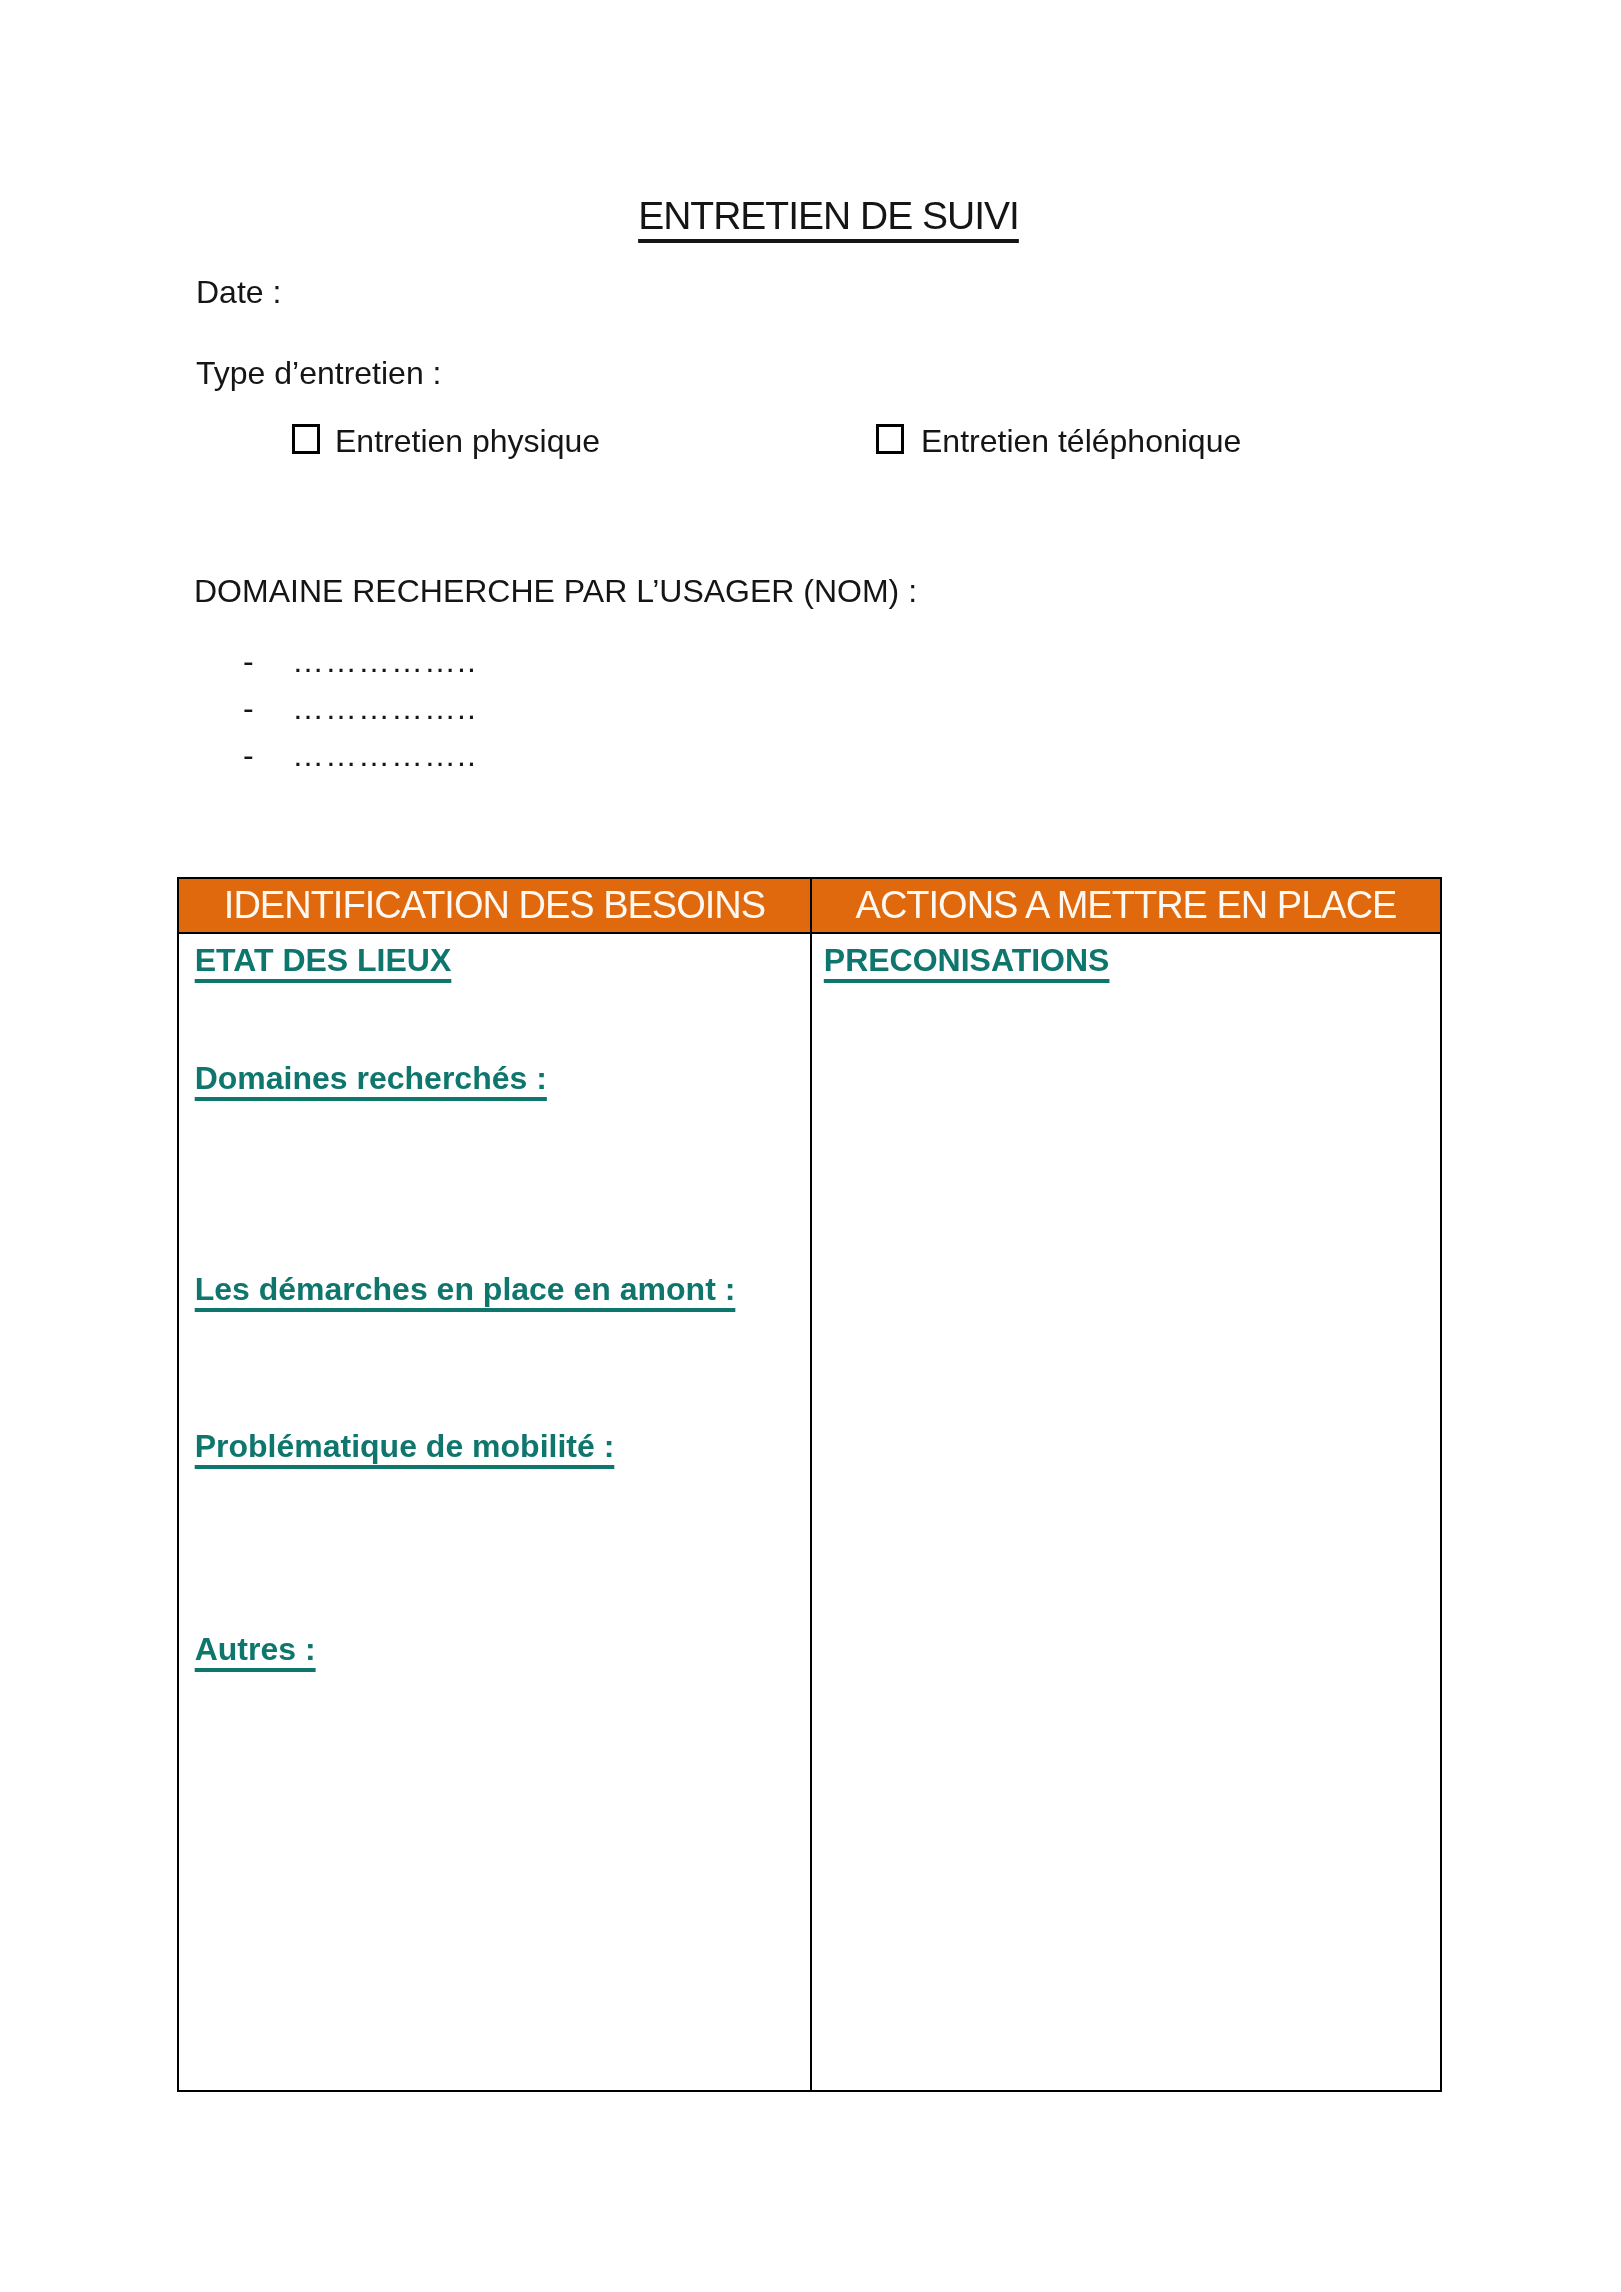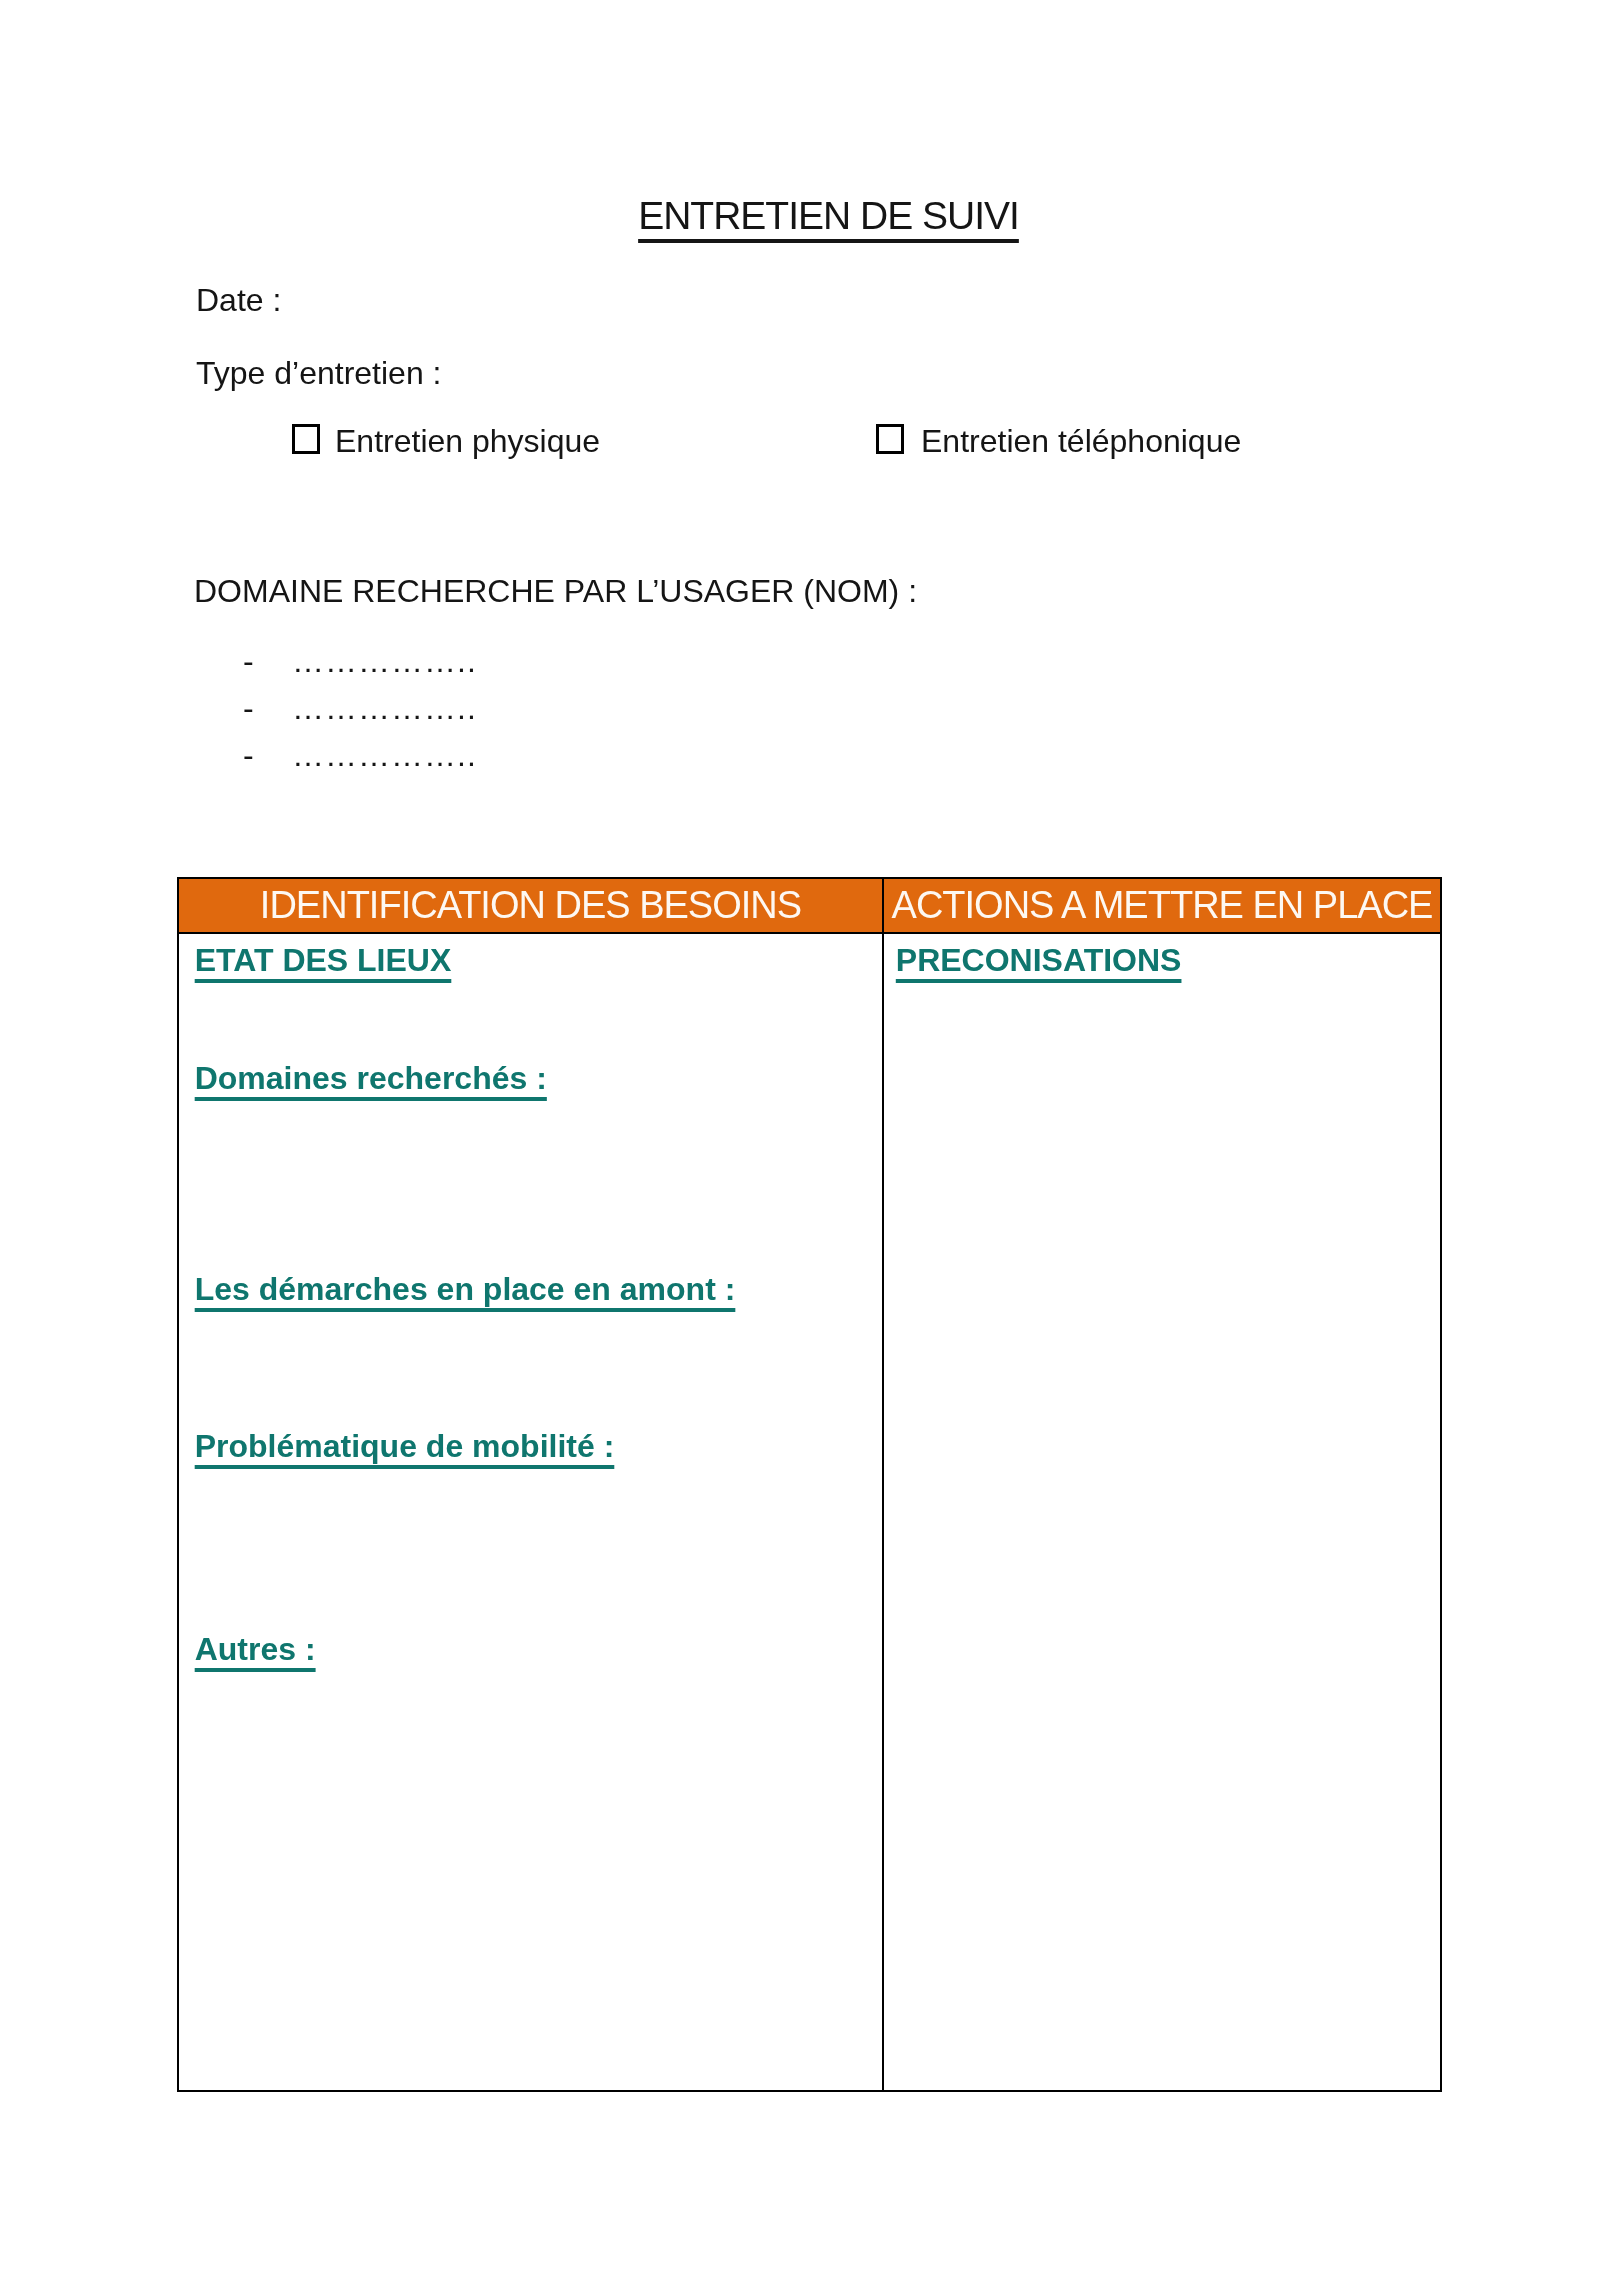--- a/index.html
+++ b/index.html
@@ -47,40 +47,40 @@
     border-bottom:2.9px solid #000;
     box-sizing:border-box;
   }
   .t-header .cell{
     display:flex;align-items:center;justify-content:center;
     color:#FDF8F2;font-size:38px;font-weight:400;letter-spacing:-1px;
     box-sizing:border-box;white-space:nowrap;
   }
   .t-body{display:flex;flex:1 1 auto;}
   .col{position:relative;box-sizing:border-box;}
-  .col-left{width:705px;border-right:2.9px solid #000;text-align:center;}
+  .col-left{width:633px;border-right:2.9px solid #000;text-align:center;}
   .col-right{flex:1;}
   .orange-label{
     position:absolute;left:15.7px;
     color:#0f766e;font-size:32px;font-weight:700;
     text-decoration:underline;
     text-decoration-thickness:3.9px;
     text-underline-offset:7.8px;
     white-space:nowrap;line-height:1.1;
   }
   .col-right .orange-label{left:11.8px;}
 </style>
 </head>
 <body>
 
 <div class="page">
 
   <div class="abs doc-title">ENTRETIEN DE SUIVI</div>
 
-  <div class="abs body-text" style="left:196px;top:282px;">Date :</div>
+  <div class="abs body-text" style="left:196px;top:274px;">Date :</div>
 
   <div class="abs body-text" style="left:196px;top:355px;">Type d’entretien :</div>
 
   <div class="abs checkbox" style="left:292px;top:424px;"></div>
   <div class="abs body-text" style="left:335px;top:423px;">Entretien physique</div>
 
   <div class="abs checkbox" style="left:876px;top:424px;"></div>
   <div class="abs body-text" style="left:921px;top:423px;">Entretien téléphonique</div>
 
   <div class="abs body-text" style="left:194px;top:573px;">DOMAINE RECHERCHE PAR L’USAGER (NOM) :</div>

